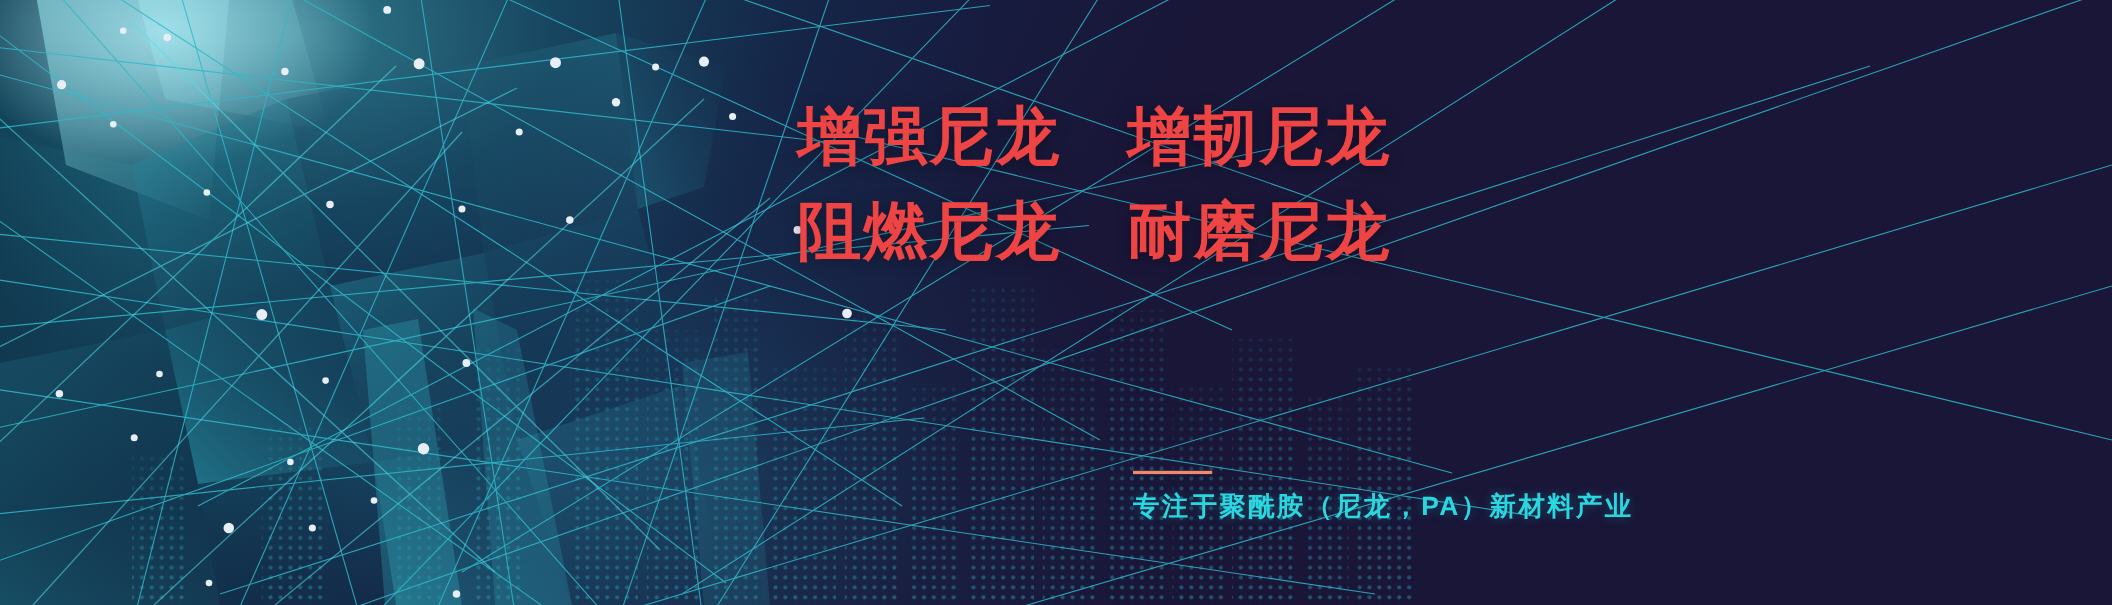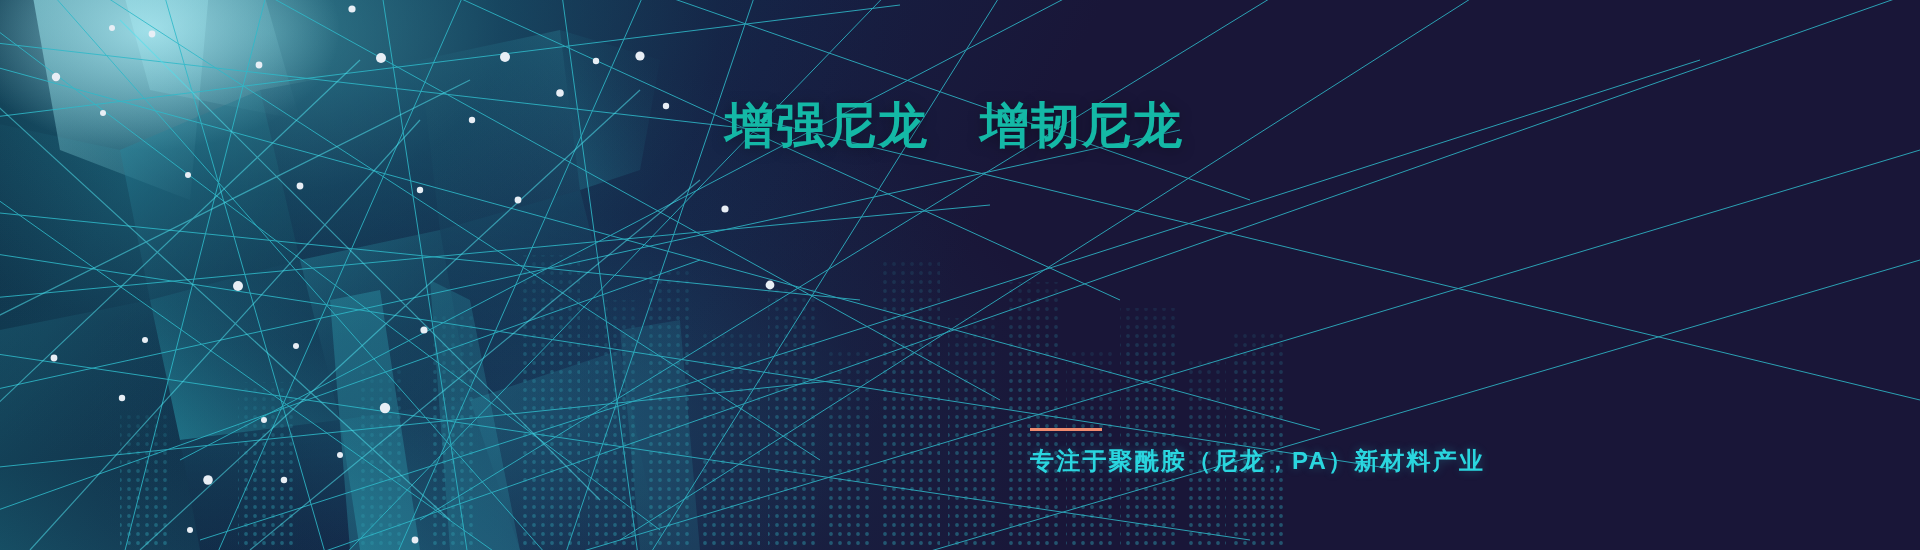--- a/index.html
+++ b/index.html
@@ -60,22 +60,22 @@
     height: 550px;
   }
 
   .headline {
     position: absolute;
     left: 0;
     top: 82px;
     width: 1000px;
   }
   .headline-line {
-    color: #14b8a6;
-    font-size: 49px;
+    color: #ef4444;
+    font-size: 58px;
     line-height: 86px;
     font-weight: bold;
     letter-spacing: 2px;
     white-space: pre;
     text-shadow: 0 2px 14px rgba(0,0,0,0.34);
   }
 
   .tagline-block {
     position: absolute;
     left: 305px;
@@ -270,20 +270,21 @@
       <circle cx="264" cy="420" r="3"></circle>
       <circle cx="103" cy="113" r="3"></circle>
       <circle cx="300" cy="186" r="3.4"></circle>
     </g>
   </svg>
 
   <div class="content">
 
     <div class="headline">
       <div class="headline-line">增强尼龙　增韧尼龙</div>
+      <div class="headline-line">阻燃尼龙　耐磨尼龙</div>
     </div>
 
     <div class="tagline-block">
       <div class="tagline-rule"></div>
       <div class="tagline-text">专注于聚酰胺（尼龙，PA）新材料产业</div>
     </div>
 
   </div>
 </div>
 

